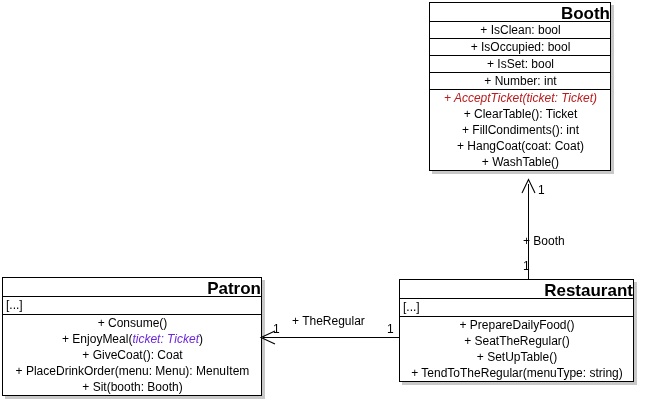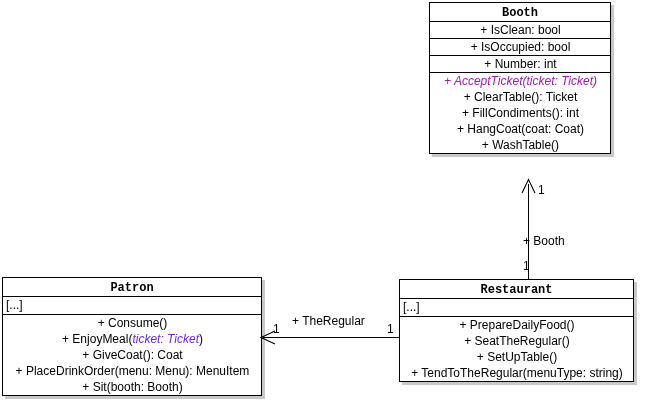--- a/index.html
+++ b/index.html
@@ -20,51 +20,50 @@
 
   
   .uml-class {
     position: absolute;
     box-sizing: border-box;
     background: #ffffff;
     border: 1px solid #000000;
     box-shadow: 3px 3px 0 0 #c8c8c8;
   }
   .uml-title {
-    text-align: center;
+    text-align: right;
     font-weight: bold;
-    font-size: 12px;
+    font-size: 17px;
     line-height: 17px;
     height: 19px;
     padding-top: 2px;
     box-sizing: border-box;
     border-bottom: 1px solid #000000;
     white-space: nowrap;
-    font-family: Liberation Mono, monospace;
   }
   .compartment {
     border-bottom: 1px solid #000000;
   }
   .compartment.last {
     border-bottom: none;
   }
   .uml-row {
     line-height: 16px;
     height: 16px;
     padding: 0 2px 0 3px;
     white-space: nowrap;
     overflow: hidden;
     font-size: 12px;
     text-align: center;
   }
   .uml-row.sep {
     border-bottom: 1px solid #000000;
   }
   .abstract {
-    color: #a21caf;
+    color: #b91c1c;
     font-style: italic;
   }
   .param {
     color: #6d28d9;
     font-style: italic;
   }
   .ellipsis-row {
     line-height: 16px;
     height: 17px;
     padding: 0 2px 0 3px;
@@ -93,20 +92,21 @@
   }
 </style>
 </head>
 <body>
 
 <div class="uml-class" id="booth-class" style="left:429px; top:2px; width:182px;">
   <div class="uml-title">Booth</div>
   <div class="compartment">
     <div class="uml-row sep">+ IsClean: bool</div>
     <div class="uml-row sep">+ IsOccupied: bool</div>
+    <div class="uml-row sep">+ IsSet: bool</div>
     <div class="uml-row">+ Number: int</div>
   </div>
   <div class="compartment last">
     <div class="uml-row abstract"><span>+ </span><span>AcceptTicket(ticket: Ticket)</span></div>
     <div class="uml-row"><span>+ </span><span>ClearTable(): Ticket</span></div>
     <div class="uml-row"><span>+ </span><span>FillCondiments(): int</span></div>
     <div class="uml-row"><span>+ </span><span>HangCoat(coat: Coat)</span></div>
     <div class="uml-row"><span>+ </span><span>WashTable()</span></div>
   </div>
 </div>

